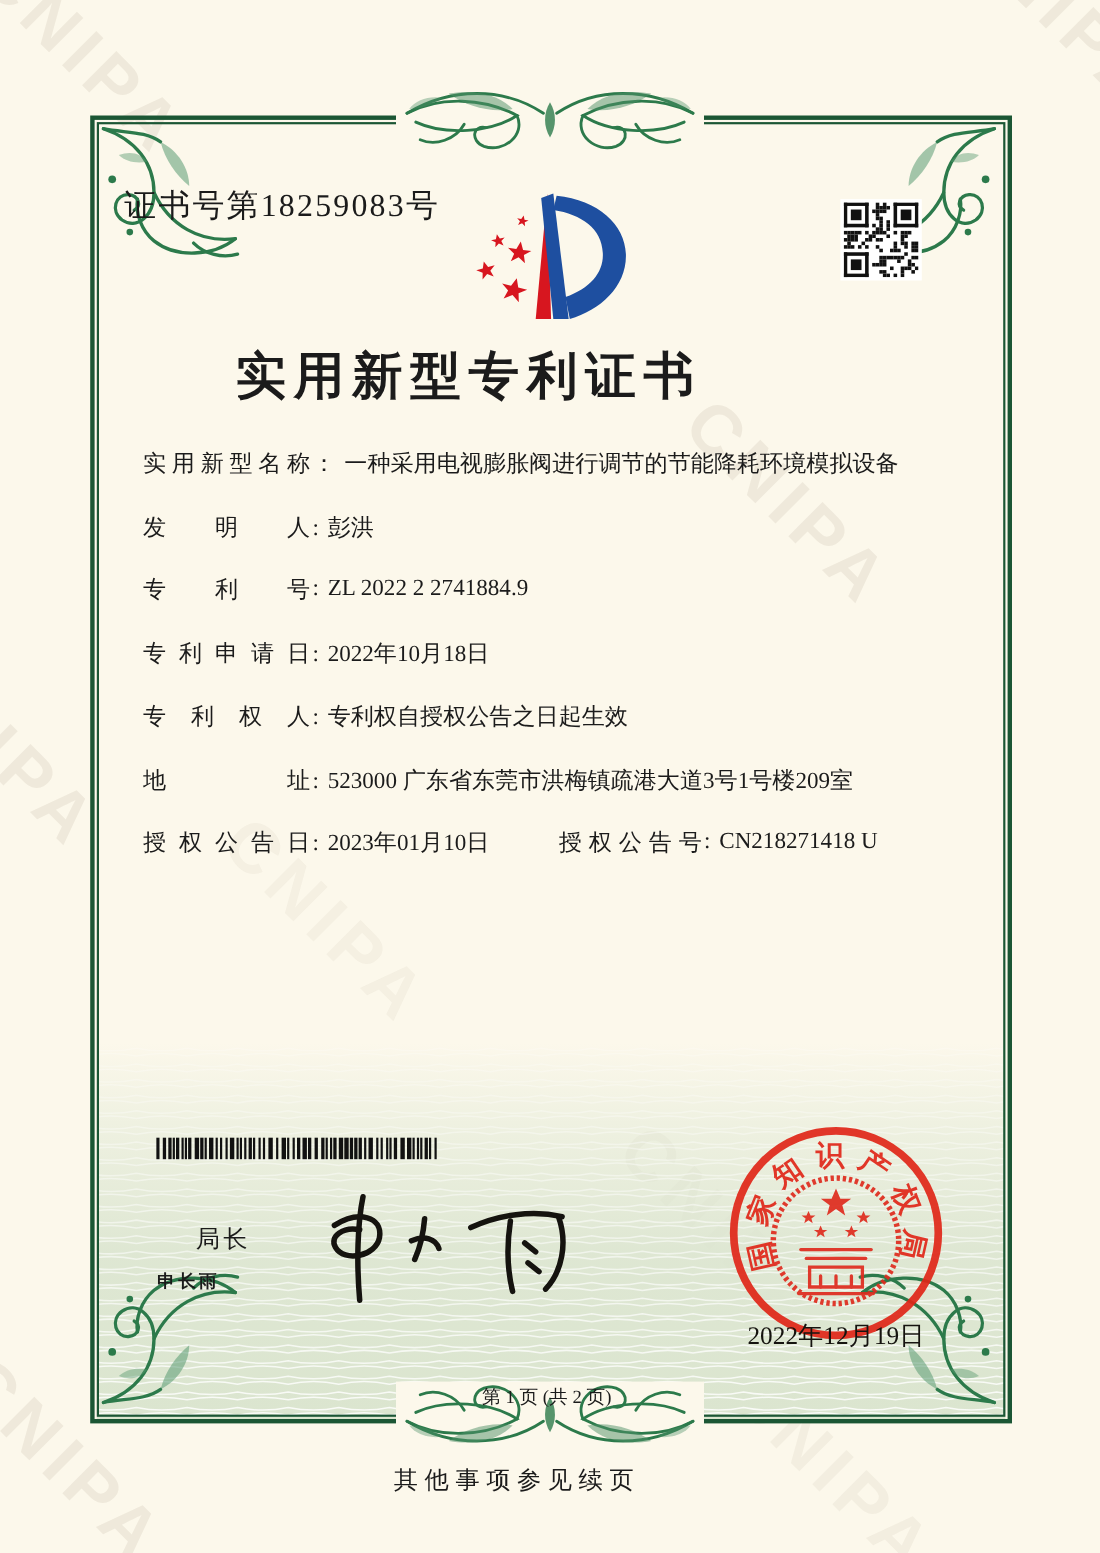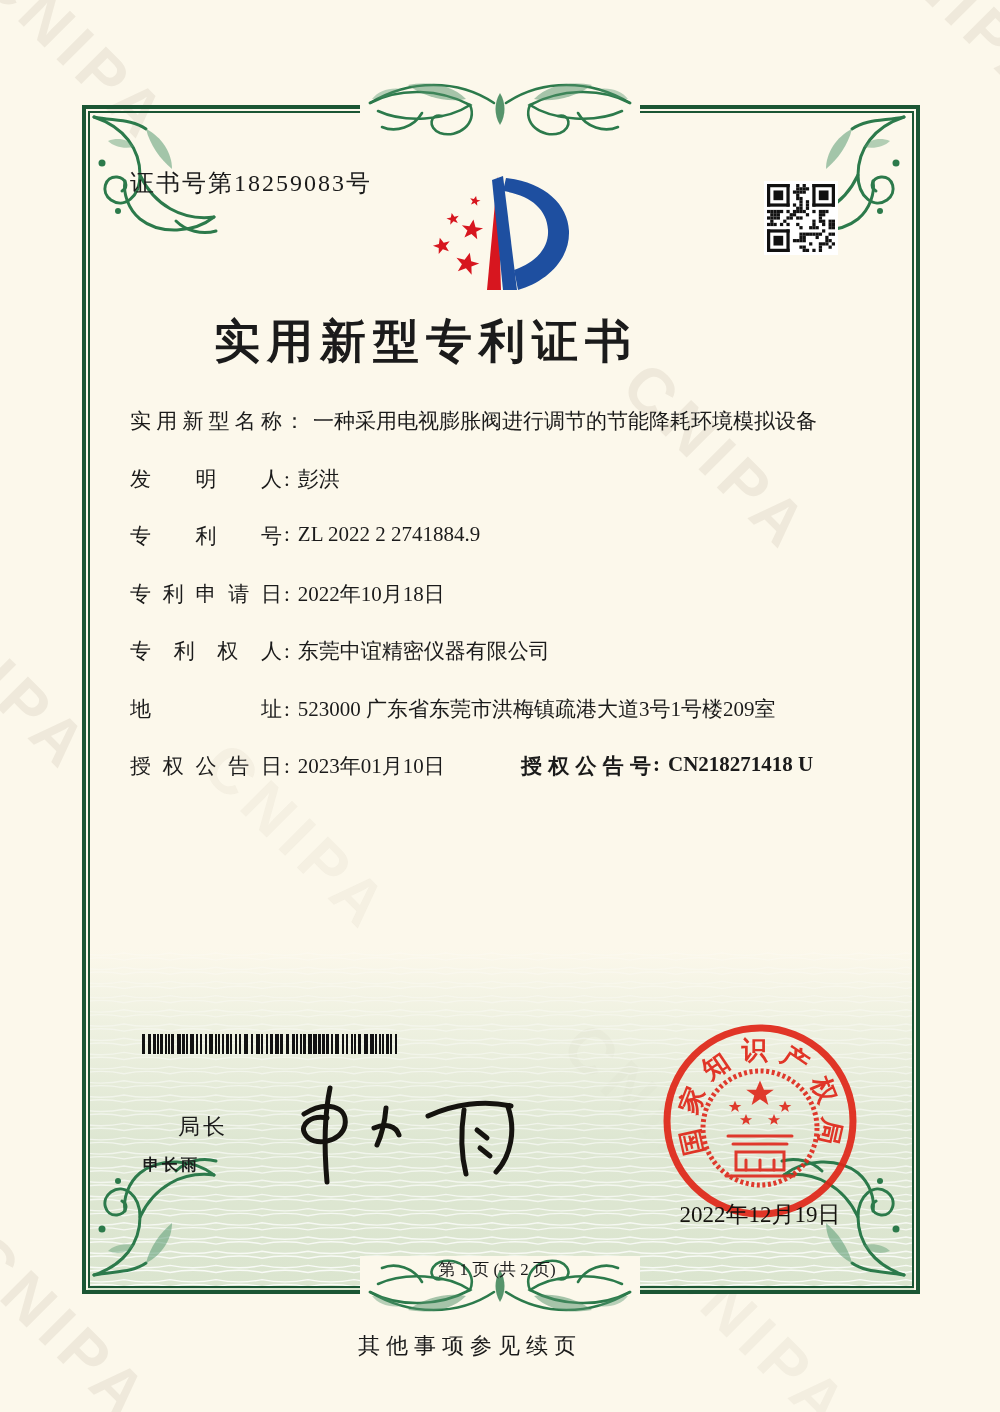--- a/index.html
+++ b/index.html
@@ -19,32 +19,32 @@
   }
   
   #wave-zone{left:88px;top:948px;width:826px;height:344px;z-index:1;
     background:linear-gradient(180deg, rgba(222,232,212,0) 0%, rgba(222,232,212,0.45) 22%, rgba(219,229,208,0.9) 55%, #dbe5cf 100%);}
   #wave-zone svg{display:block;}
   
   .frame{left:82px;top:105px;width:830px;height:1181px;border:4px solid #1b5634;z-index:2;}
   .frame-inner{position:absolute;left:2px;top:2px;right:2px;bottom:2px;border:2px solid #1b5634;}
   #ornaments{left:0;top:0;z-index:3;pointer-events:none;}
   
-  .cert-no{left:130px;top:167px;font-size:24px;letter-spacing:2px;z-index:4;}
+  .cert-no{left:113px;top:167px;font-size:29px;letter-spacing:2px;z-index:4;}
   #logo{left:430px;top:170px;z-index:4;}
   #qr{left:764px;top:181px;z-index:4;background:#fff;padding:3px;}
   
   .title{left:0;width:852px;top:311px;text-align:center;font-size:46px;font-weight:bold;
     letter-spacing:7px;z-index:4;}
   
   .fields{left:130px;top:407px;width:742px;z-index:4;font-size:21px;}
   .frow{position:relative;height:28px;margin-bottom:29.5px;white-space:nowrap;}
   .lbl{display:inline-block;width:152px;text-align:justify;text-align-last:justify;vertical-align:top;}
   .sep{display:inline-block;margin:0 8px 0 2px;}
-  .pair2{position:absolute;left:391px;top:0;font-weight:bold;}
+  .pair2{position:absolute;left:378px;top:0;}
   .pair2 .lbl{width:130px;}
   
   .bodytext{left:130px;top:816px;width:742px;z-index:4;font-size:19.5px;line-height:31px;text-align:justify;}
   .bodytext p{margin:0 0 9px 0;text-indent:2em;}
   
   #barcode{left:142px;top:1034px;z-index:4;}
   
   .sig-title{left:143px;top:1112px;font-size:22px;letter-spacing:3px;z-index:4;margin-left:35px;}
   .sig-name{left:143px;top:1155px;font-size:16px;letter-spacing:3px;z-index:4;font-weight:bold;}
   #signature{left:268px;top:1082px;z-index:4;}
@@ -318,21 +318,21 @@
   <div class="frow">
     <span class="lbl">发明人</span><span class="sep">:</span><span>彭洪</span>
   </div>
   <div class="frow">
     <span class="lbl">专利号</span><span class="sep">:</span><span>ZL 2022 2 2741884.9</span>
   </div>
   <div class="frow">
     <span class="lbl">专利申请日</span><span class="sep">:</span><span>2022年10月18日</span>
   </div>
   <div class="frow">
-    <span class="lbl">专利权人</span><span class="sep">:</span><span>东莞中谊精密仪器有限公司</span>
+    <span class="lbl">专利权人</span><span class="sep">:</span><span>专利权自授权公告之日起生效</span>
   </div>
   <div class="frow">
     <span class="lbl">地址</span><span class="sep">:</span><span>523000 广东省东莞市洪梅镇疏港大道3号1号楼209室</span>
   </div>
   <div class="frow">
     <span class="lbl">授权公告日</span><span class="sep">:</span><span>2023年01月10日</span>
     <span class="pair2">
       <span class="lbl">授权公告号</span><span class="sep">:</span><span>CN218271418 U</span>
     </span>
   </div>

